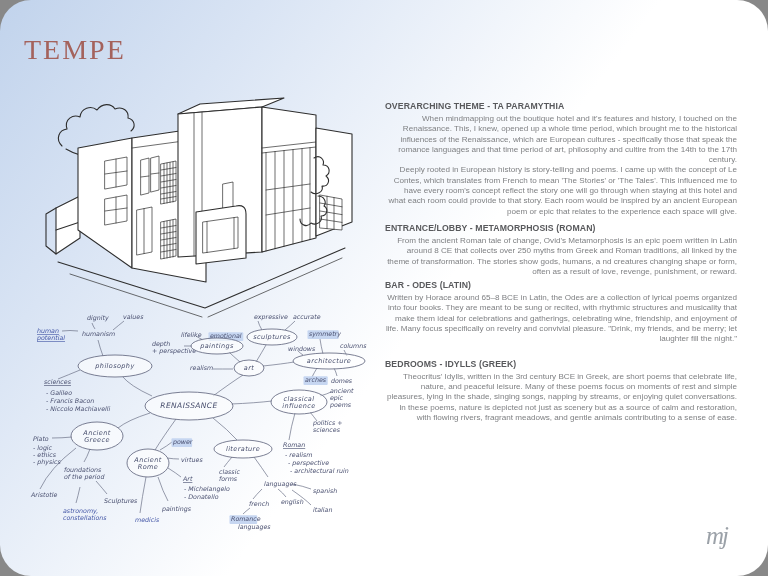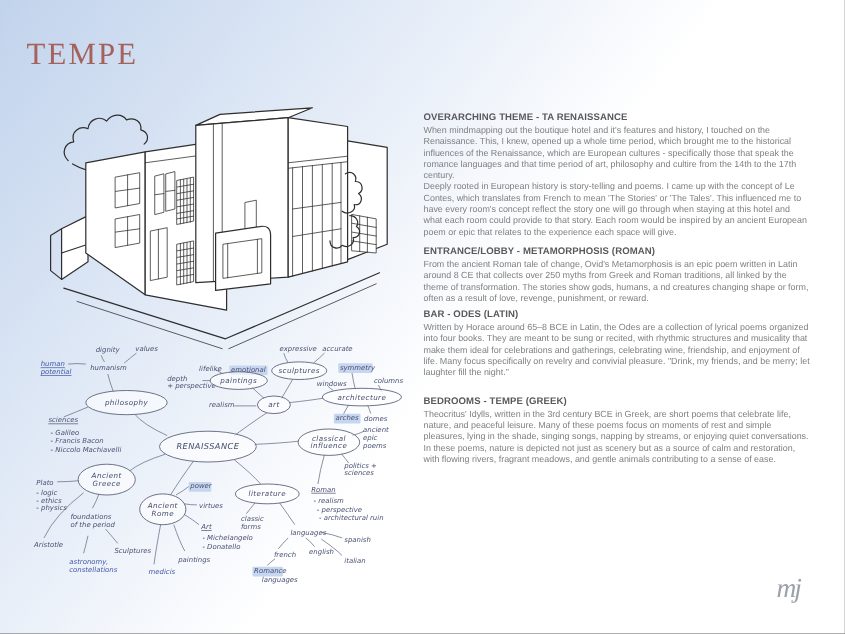--- a/index.html
+++ b/index.html
@@ -1,26 +1,26 @@
 <!DOCTYPE html>
 <html><head>
 <meta charset="utf-8">
 <style>
   html,body{margin:0;padding:0;background:#888;}
   .slide{position:relative;width:768px;height:576px;overflow:hidden;
          background:linear-gradient(127deg,#c1d3ec 0%,#d9e4f4 22%,#ffffff 55%);
-         font-family:"Liberation Sans",sans-serif;}
+         font-family:"Liberation Sans",sans-serif;border-radius:31px;}
   .title{position:absolute;left:24px;top:34px;margin:0;
          font-family:"Liberation Serif",serif;font-weight:400;
          font-size:28px;letter-spacing:2px;color:#a4625c;}
   .artlayer{position:absolute;left:0;top:0;width:768px;height:576px;pointer-events:none;}
   .content{position:absolute;left:385px;top:101px;width:352px;}
   .section{margin:0 0 9px 0;}
   .section h3{margin:0 0 3px 0;font-size:8.7px;font-weight:bold;color:#58595c;letter-spacing:.1px;}
-  .section p{margin:0;font-size:8.1px;line-height:10.3px;color:#7f8083;white-space:pre-line;}
+  .section p{margin:0;font-size:8.1px;line-height:10.3px;color:#7f8083;white-space:pre-line;text-align:right;}
   .sec-1{margin-bottom:6px;} .sec-2{margin-bottom:3px;} .sec-3{margin-bottom:14px;}
   .footer{position:absolute;left:25px;top:551px;font-size:7.5px;color:#4d4e50;letter-spacing:.4px;}
   .footer span{margin-right:18px;}
   .logo{position:absolute;left:706px;top:522px;font-family:Liberation Serif, serif;
         font-style:italic;font-size:25px;color:#9ba1a8;letter-spacing:-2px;}
   
   .sk{stroke:#2e2e2e;stroke-width:1.1;fill:none;stroke-linejoin:round;stroke-linecap:round;}
   .skf{fill:#ffffff;}
   .skt{stroke-width:.7;}
   .mm-edge{stroke:#6b7186;stroke-width:.7;fill:none;}
@@ -210,34 +210,34 @@
           <ellipse cx="329" cy="361" rx="36" ry="8" class="mm-ellipse"></ellipse>
           <text x="329" y="363.2" text-anchor="middle" font-size="6.5" class="mm-node-label"><tspan x="329" dy="0">architecture</tspan></text>
           <ellipse cx="299" cy="402" rx="28" ry="12" class="mm-ellipse"></ellipse>
           <text x="299" y="400.7" text-anchor="middle" font-size="6.5" class="mm-node-label"><tspan x="299" dy="0">classical</tspan><tspan x="299" dy="7">influence</tspan></text>
         </g>
     </g>
   </svg>
 
   <div class="content">
     <div class="section sec-1">
-      <h3>OVERARCHING THEME - TA RENAISSANCE</h3>
+      <h3>OVERARCHING THEME - TA PARAMYTHIA</h3>
       <p>When mindmapping out the boutique hotel and it's features and history, I touched on the Renaissance. This, I knew, opened up a whole time period, which brought me to the historical influences of the Renaissance, which are European cultures - specifically those that speak the romance languages and that time period of art, philosophy and cultire from the 14th to the 17th century.
 Deeply rooted in European history is story-telling and poems. I came up with the concept of Le Contes, which translates from French to mean 'The Stories' or 'The Tales'. This influenced me to have every room's concept reflect the story one will go through when staying at this hotel and what each room could provide to that story. Each room would be inspired by an ancient European poem or epic that relates to the experience each space will give.</p>
     </div>
     <div class="section sec-2">
       <h3>ENTRANCE/LOBBY - METAMORPHOSIS (ROMAN)</h3>
       <p>From the ancient Roman tale of change, Ovid's Metamorphosis is an epic poem written in Latin around 8 CE that collects over 250 myths from Greek and Roman traditions, all linked by the theme of transformation. The stories show gods, humans, a nd creatures changing shape or form, often as a result of love, revenge, punishment, or reward.</p>
     </div>
     <div class="section sec-3">
       <h3>BAR - ODES (LATIN)</h3>
       <p>Written by Horace around 65–8 BCE in Latin, the Odes are a collection of lyrical poems organized into four books. They are meant to be sung or recited, with rhythmic structures and musicality that make them ideal for celebrations and gatherings, celebrating wine, friendship, and enjoyment of life. Many focus specifically on revelry and convivial pleasure. "Drink, my friends, and be merry; let laughter fill the night."</p>
     </div>
     <div class="section">
-      <h3>BEDROOMS - TEMPE (GREEK)</h3>
+      <h3>BEDROOMS - IDYLLS (GREEK)</h3>
       <p>Theocritus' Idylls, written in the 3rd century BCE in Greek, are short poems that celebrate life, nature, and peaceful leisure. Many of these poems focus on moments of rest and simple pleasures, lying in the shade, singing songs, napping by streams, or enjoying quiet conversations. In these poems, nature is depicted not just as scenery but as a source of calm and restoration, with flowing rivers, fragrant meadows, and gentle animals contributing to a sense of ease.</p>
     </div>
   </div>
 
 
   <div class="logo">mj</div>
 
 </div>
 
 </body></html>

